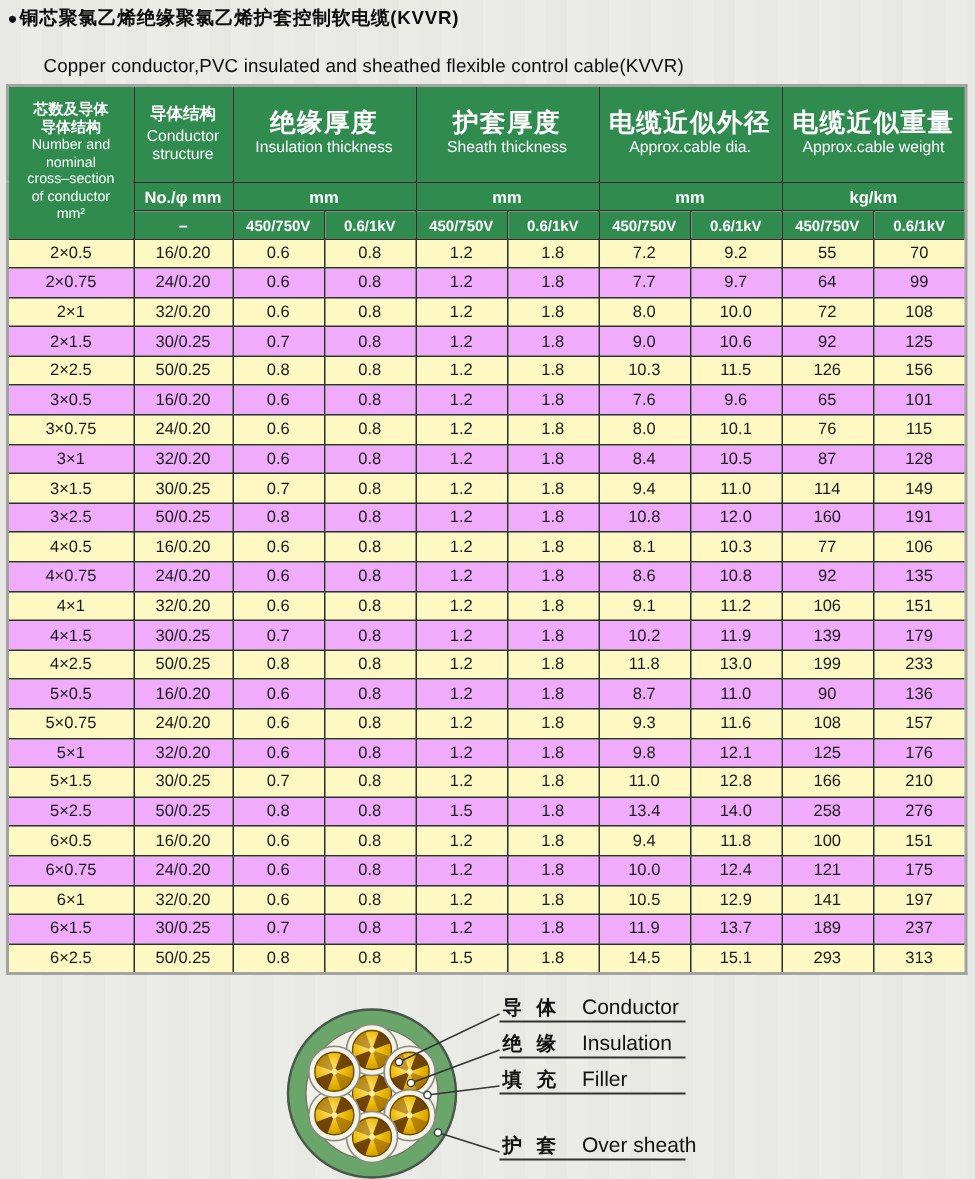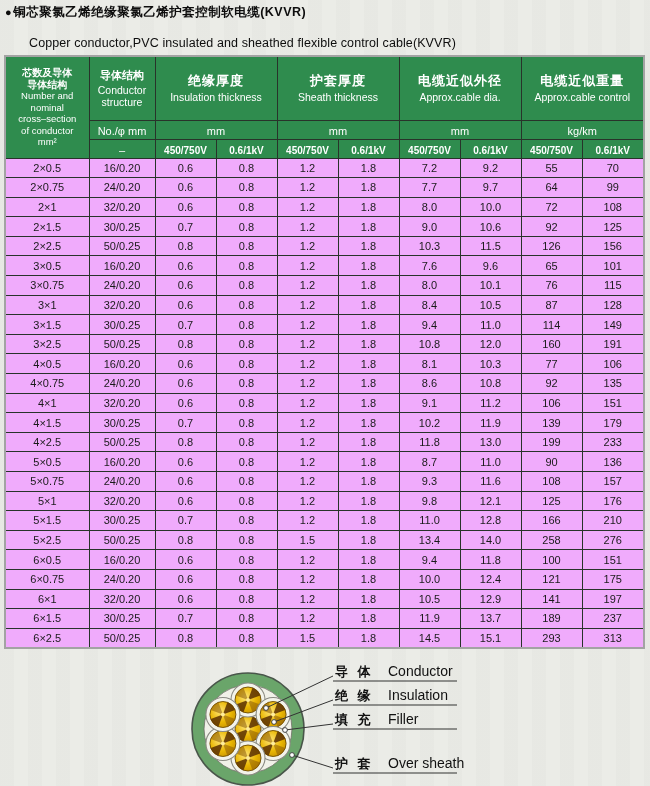--- a/index.html
+++ b/index.html
@@ -37,25 +37,25 @@
   th.grn {
     background:#2f8c4e;
     color:#fff;
     font-weight:normal;
   }
   tr.h-group { height:64px; }
   tr.h-unit  { height:19px; }
   tr.h-volt  { height:19px; }
   .c1-line { display:block; font-size:9.5px; line-height:11.5px; }
   .c1-line.zh { font-weight:bold; font-size:10px; }
-  .g-zh { display:block; font-size:13px; font-weight:bold; letter-spacing:1px; line-height:15px; margin-bottom:3px; }
+  .g-zh { display:block; font-size:17px; font-weight:bold; letter-spacing:1px; line-height:15px; margin-bottom:3px; }
   .g-en { display:block; font-size:10.5px; line-height:12px; }
-  .u-txt { font-size:11px; font-weight:normal; }
+  .u-txt { font-size:11px; font-weight:bold; }
   .v-txt { font-size:10px; font-weight:bold; }
-  tbody tr { height:19.6px; background:#f0abfc; }
+  tbody tr { height:19.6px; background:#fef9c3; }
   tbody tr.alt { background:#f0abfc; }
   tbody td { font-size:11px; color:#1a1a1a; }
   tbody td:first-child { font-size:11px; }
 
   
   .diagram { position:absolute; left:0; top:630px; width:650px; height:156px; }
   .dg-zh { font-size:13px; font-weight:bold; fill:#111; letter-spacing:3px; }
   .dg-en { font-size:14px; fill:#111; }
 </style>
 </head>
@@ -106,21 +106,21 @@
         <th class="grn" colspan="2">
           <span class="g-zh">护套厚度</span>
           <span class="g-en">Sheath thickness</span>
         </th>
         <th class="grn" colspan="2">
           <span class="g-zh">电缆近似外径</span>
           <span class="g-en">Approx.cable dia.</span>
         </th>
         <th class="grn" colspan="2">
           <span class="g-zh">电缆近似重量</span>
-          <span class="g-en">Approx.cable control</span>
+          <span class="g-en">Approx.cable weight</span>
         </th>
       </tr>
       <tr class="h-unit">
         <th class="grn"><span class="u-txt">No./φ mm</span></th>
         <th class="grn" colspan="2"><span class="u-txt">mm</span></th>
         <th class="grn" colspan="2"><span class="u-txt">mm</span></th>
         <th class="grn" colspan="2"><span class="u-txt">mm</span></th>
         <th class="grn" colspan="2"><span class="u-txt">kg/km</span></th>
       </tr>
       <tr class="h-volt">

